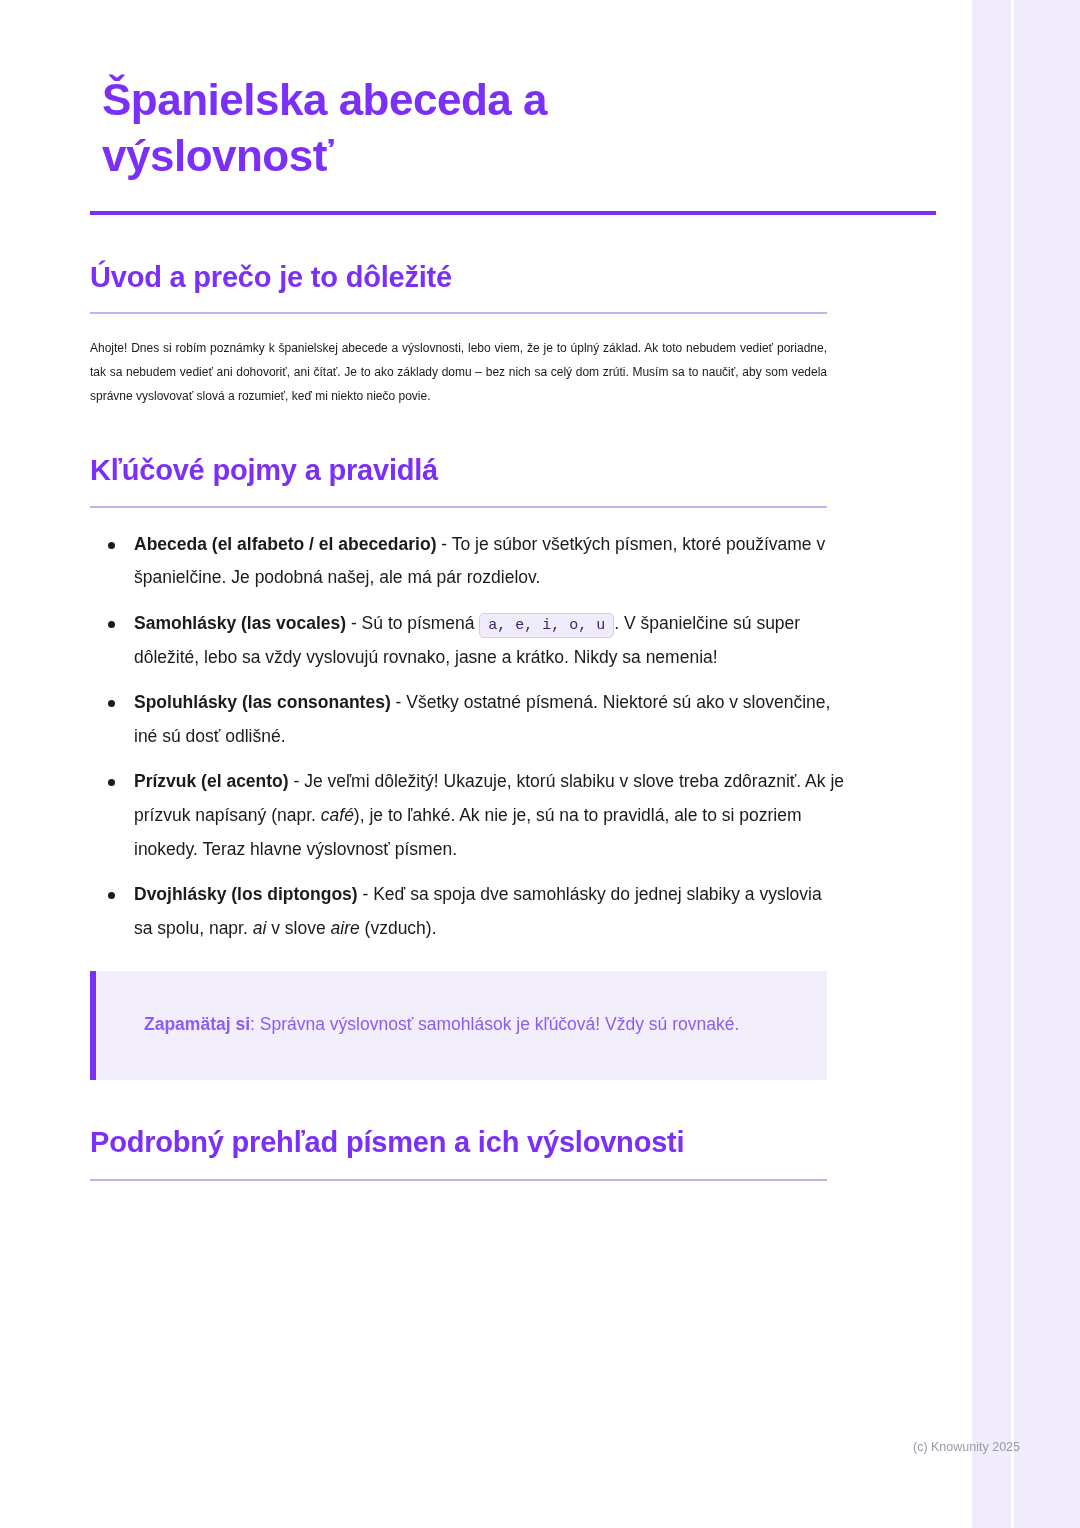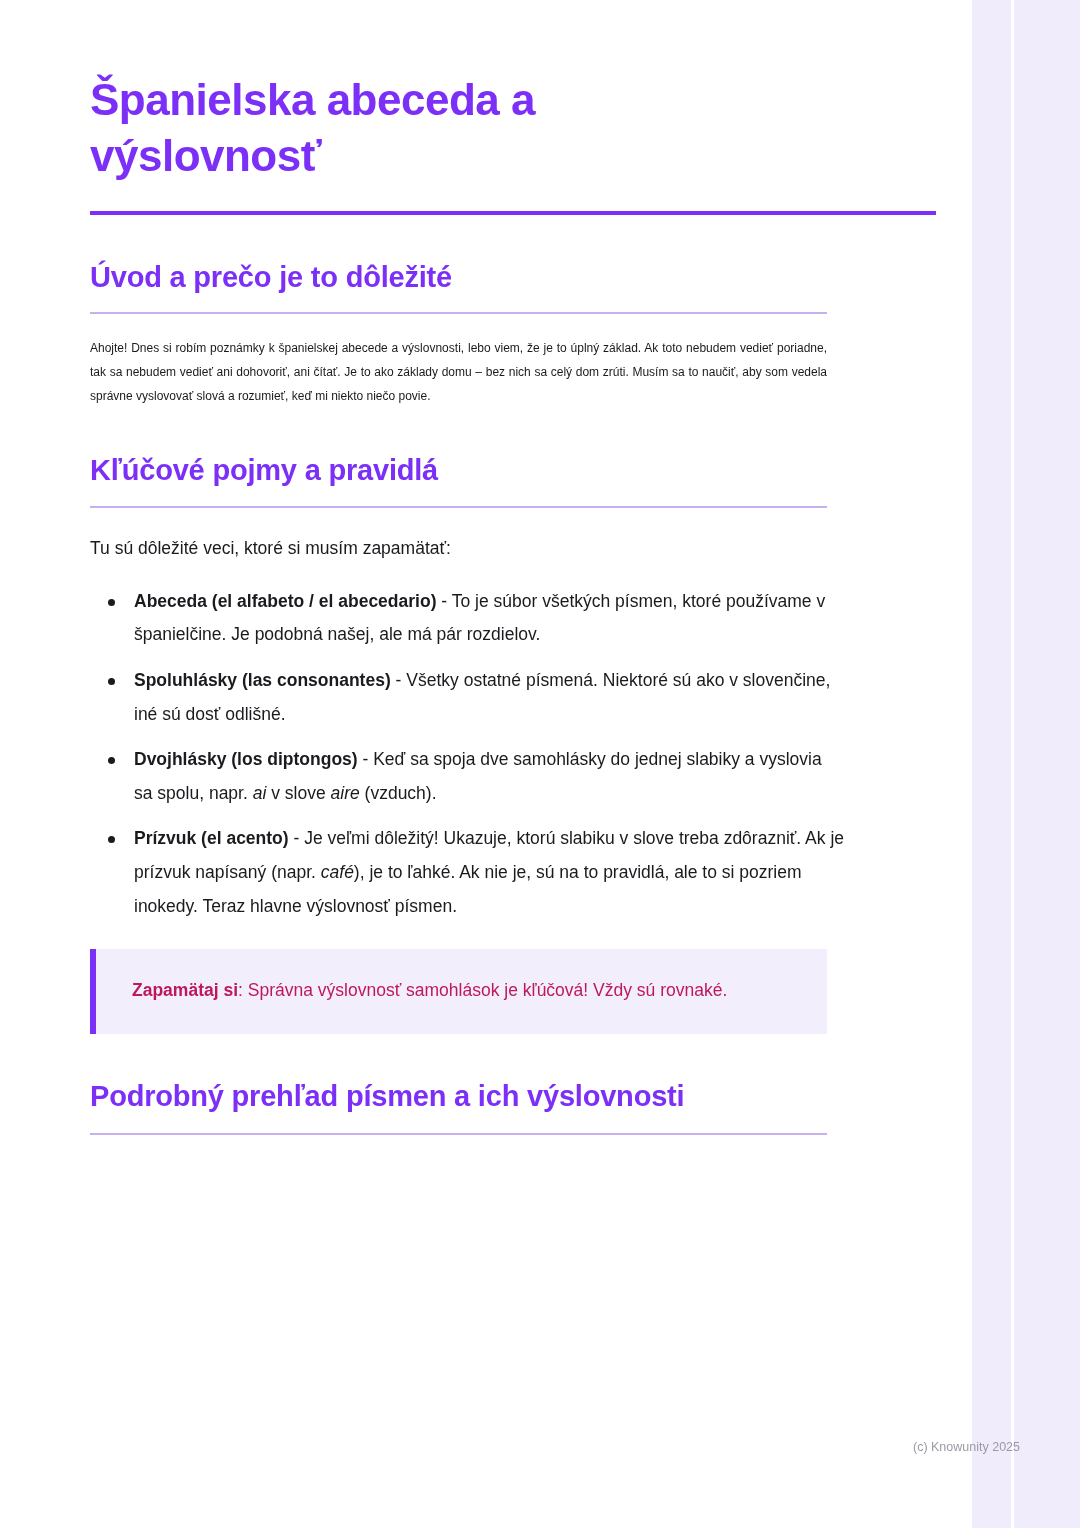--- a/index.html
+++ b/index.html
@@ -42,21 +42,21 @@
     top: 0;
     width: 846px;
     padding-top: 72px;
     box-sizing: border-box;
   }
   h1.doc-title {
     font-size: 44px;
     line-height: 1.28;
     color: #7b2ff7;
     font-weight: bold;
-    margin: 0 0 0 0;
+    margin: 0 0 0 12px;
     letter-spacing: -0.5px;
     max-width: 640px;
   }
   .title-rule {
     margin-top: 26px;
     height: 4px;
     background: #7b2ff7;
     width: 846px;
   }
   h2.section-title {
@@ -134,24 +134,24 @@
   }
   .callout {
     margin-top: 26px;
     width: 737px;
     box-sizing: border-box;
     background: #f3eefc;
     border-left: 6px solid #7b2ff7;
     padding: 24px 34px 26px 36px;
   }
   .callout p {
-    margin: 0;
+    margin: 12px;
     font-size: 17.5px;
     line-height: 2.0;
-    color: #be185d;
+    color: #8b5cf6;
     text-align: justify;
   }
   .callout .term {
     font-weight: bold;
   }
   .footer-note {
     position: absolute;
     right: 60px;
     bottom: 74px;
     font-size: 12.5px;
@@ -178,34 +178,36 @@
 
     <h1 class="doc-title">Španielska abeceda a výslovnosť</h1>
     <div class="title-rule"></div>
 
     <h2 class="section-title">Úvod a prečo je to dôležité</h2>
     <div class="section-rule"></div>
     <p class="body-text">Ahojte! Dnes si robím poznámky k španielskej abecede a výslovnosti, lebo viem, že je to úplný základ. Ak toto nebudem vedieť poriadne, tak sa nebudem vedieť ani dohovoriť, ani čítať. Je to ako základy domu – bez nich sa celý dom zrúti. Musím sa to naučiť, aby som vedela správne vyslovovať slová a rozumieť, keď mi niekto niečo povie.</p>
 
     <h2 class="section-title">Kľúčové pojmy a pravidlá</h2>
     <div class="section-rule"></div>
-    <p class="lead-text">Tu sú dôležité veci, ktoré si musím zapamätať:</p>
 
     <ul class="term-list">
       <li>
         <span class="term">Abeceda (el alfabeto / el abecedario)</span><span> - To je súbor všetkých písmen, ktoré používame v španielčine. Je podobná našej, ale má pár rozdielov.</span>
       </li>
       <li>
+        <span class="term">Samohlásky (las vocales)</span><span> - Sú to písmená </span><span class="code-chip">a, e, i, o, u</span><span>. V španielčine sú super dôležité, lebo sa vždy vyslovujú rovnako, jasne a krátko. Nikdy sa nemenia!</span>
+      </li>
+      <li>
         <span class="term">Spoluhlásky (las consonantes)</span><span> - Všetky ostatné písmená. Niektoré sú ako v slovenčine, iné sú dosť odlišné.</span>
       </li>
       <li>
+        <span class="term">Prízvuk (el acento)</span><span> - Je veľmi dôležitý! Ukazuje, ktorú slabiku v slove treba zdôrazniť. Ak je prízvuk napísaný (napr. </span><span class="ital">café</span><span>), je to ľahké. Ak nie je, sú na to pravidlá, ale to si pozriem inokedy. Teraz hlavne výslovnosť písmen.</span>
+      </li>
+      <li>
         <span class="term">Dvojhlásky (los diptongos)</span><span> - Keď sa spoja dve samohlásky do jednej slabiky a vyslovia sa spolu, napr. </span><span class="ital">ai</span><span> v slove </span><span class="ital">aire</span><span> (vzduch).</span>
-      </li>
-      <li>
-        <span class="term">Prízvuk (el acento)</span><span> - Je veľmi dôležitý! Ukazuje, ktorú slabiku v slove treba zdôrazniť. Ak je prízvuk napísaný (napr. </span><span class="ital">café</span><span>), je to ľahké. Ak nie je, sú na to pravidlá, ale to si pozriem inokedy. Teraz hlavne výslovnosť písmen.</span>
       </li>
     </ul>
 
     <div class="callout">
       <p><span class="term">Zapamätaj si</span><span>: Správna výslovnosť samohlások je kľúčová! Vždy sú rovnaké.</span></p>
     </div>
 
     <h2 class="section-title wide">Podrobný prehľad písmen a ich výslovnosti</h2>
     <div class="bottom-rule"></div>
 

